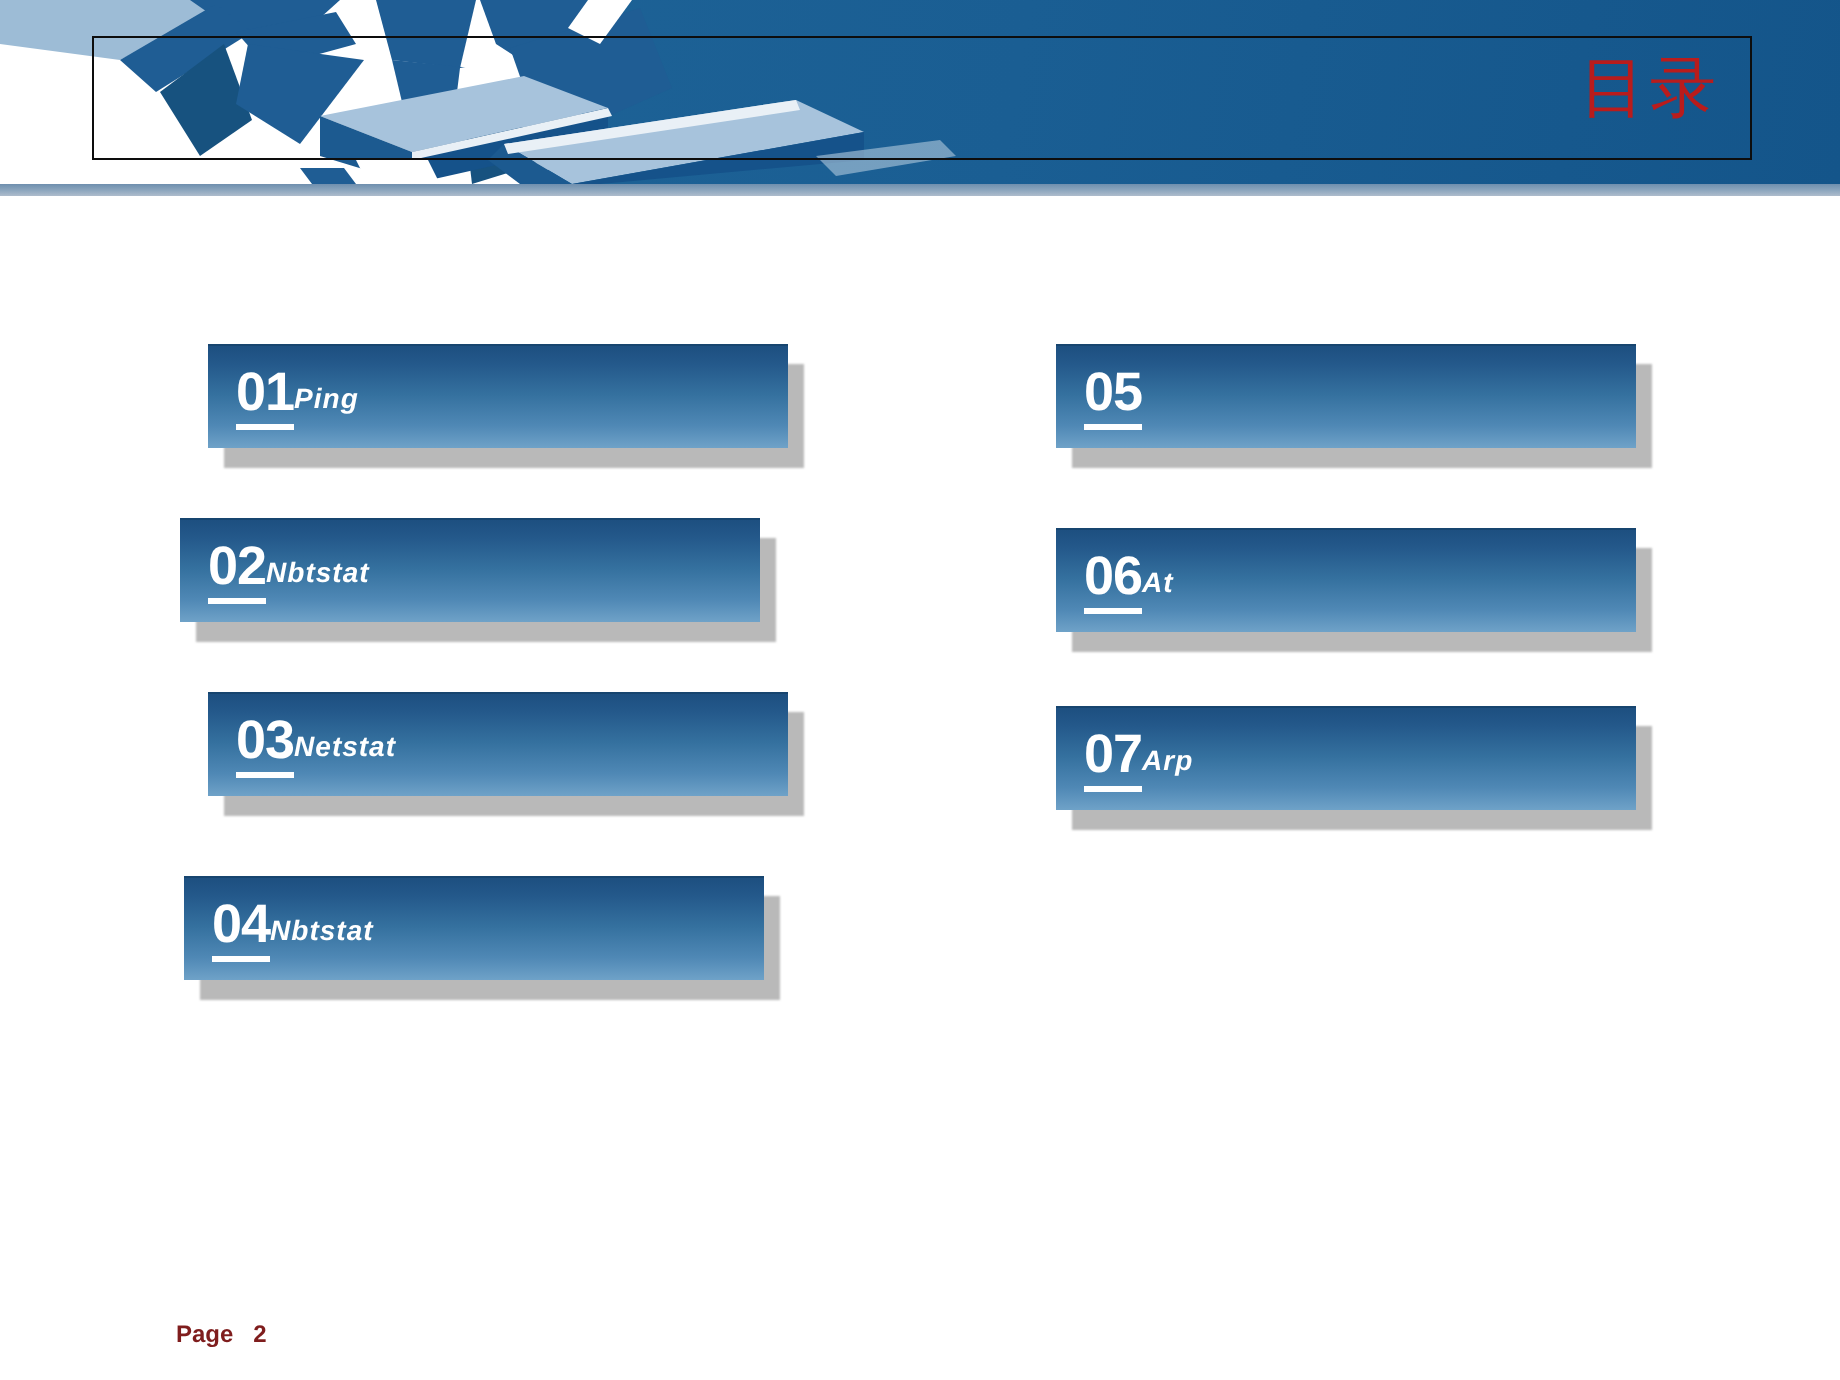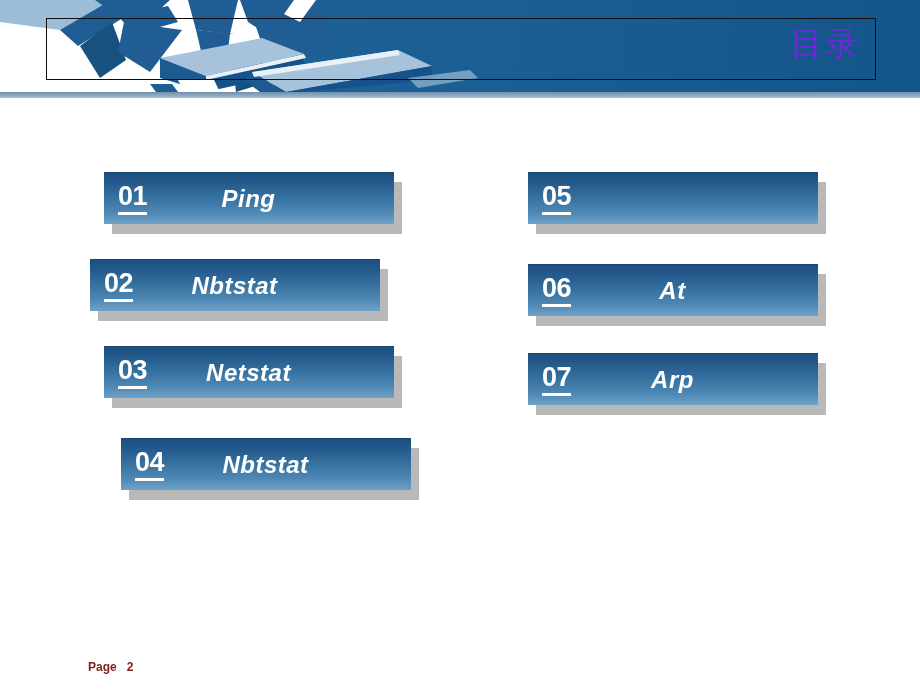--- a/index.html
+++ b/index.html
@@ -46,21 +46,21 @@
     width: 830px; height: 62px;
     border: 1px solid #0d0d0d;
     box-sizing: border-box;
     pointer-events: none;
   }
   #page-title {
     position: absolute;
     right: 60px;
     top: 22px;
     font-size: 33px;
-    color: #6d28d9;
+    color: #b91c1c;
     font-family: "DejaVu Sans", sans-serif;
     letter-spacing: 2px;
     line-height: 44px;
     white-space: nowrap;
   }
 
   
   #toc {
     position: absolute;
     left: 0; top: 0;
@@ -99,26 +99,25 @@
     font-weight: bold;
     font-family: "Liberation Sans", sans-serif;
     margin-left: 14px;
     padding-bottom: 2px;
     border-bottom: 3px solid #ffffff;
     line-height: 28px;
     letter-spacing: -0.5px;
   }
   .toc-label {
     color: #ffffff;
-    font-size: 24px;
+    font-size: 14px;
     font-weight: bold;
     font-style: italic;
     font-family: "Liberation Sans", sans-serif;
     flex: 1;
-    text-align: center;
     padding-right: 44px;
     letter-spacing: 0.5px;
   }
 
   
   #footer {
     position: absolute;
     left: 88px;
     top: 660px;
     font-size: 12px;
@@ -195,21 +194,21 @@
   </div>
 
   <div class="toc-item" style="left:104px; top:346px;">
     <div class="toc-shadow"></div>
     <div class="toc-face">
       <span class="toc-num">03</span>
       <span class="toc-label">Netstat</span>
     </div>
   </div>
 
-  <div class="toc-item" style="left:121px; top:438px;padding-left:27px;">
+  <div class="toc-item" style="left:92px; top:438px;padding-left:27px;">
     <div class="toc-shadow"></div>
     <div class="toc-face">
       <span class="toc-num">04</span>
       <span class="toc-label">Nbtstat</span>
     </div>
   </div>
 
   <div class="toc-item" style="left:528px; top:172px;">
     <div class="toc-shadow"></div>
     <div class="toc-face">

